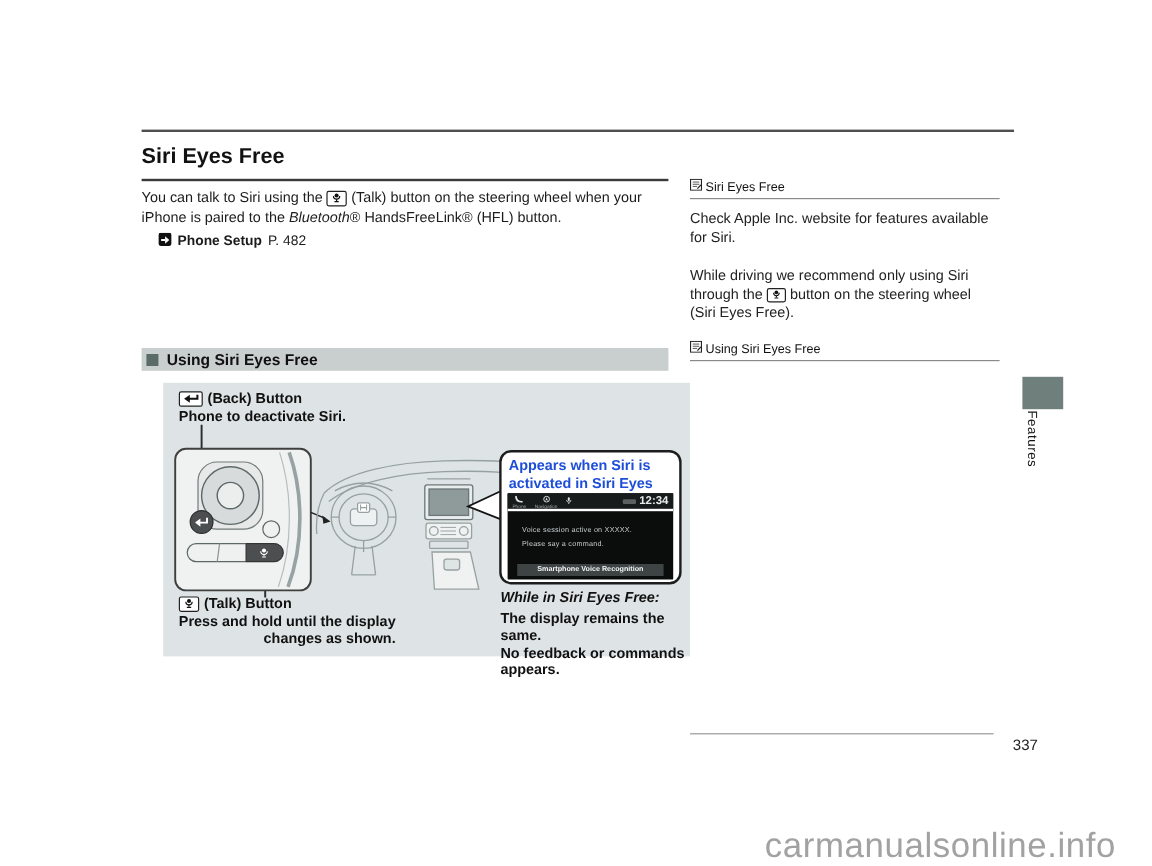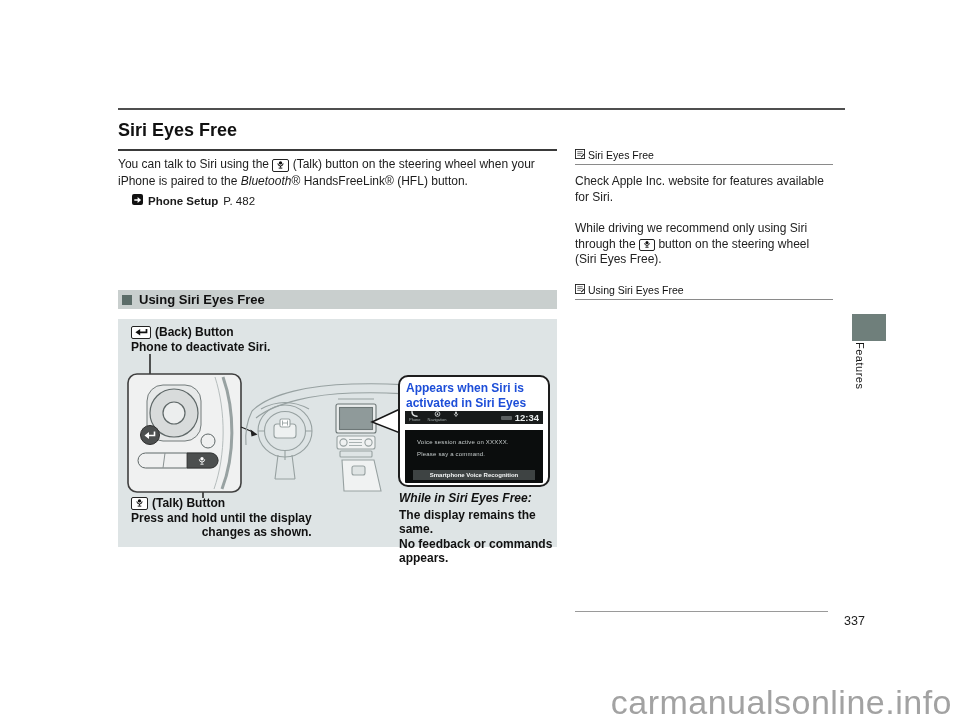--- a/index.html
+++ b/index.html
@@ -16,34 +16,34 @@
   .page-title{top:120px;left:118px;font-size:18px;font-weight:bold;color:#111;}
   .title-rule{top:149px;left:118px;width:439px;height:2px;background:#3a3a3a;}
   .intro{top:156px;left:118px;width:457px;font-size:12px;line-height:16.5px;color:#1c1c1c;}
   .ref-line{top:194px;left:132px;display:flex;align-items:center;gap:5px;font-size:11.5px;justify-content:center;}
   .ref-bold{font-weight:bold;}
   .section-bar{top:290px;left:118px;width:439px;height:19px;background:#c9cfce;display:flex;align-items:center;}
   .section-bullet{width:10px;height:10px;background:#5b6c68;margin-left:4px;}
   .section-label{font-size:13px;font-weight:bold;margin-left:7px;color:#101010;}
 
   
-  .panel{top:319px;left:118px;width:439px;height:228px;background:#dee4e5;}
+  .panel{top:319px;left:136px;width:439px;height:228px;background:#dee4e5;}
   .dlabel{position:absolute;font-size:12px;line-height:14.5px;font-weight:bold;color:#111;}
   .dlabel .row{display:flex;align-items:center;gap:4px;}
   .chip{display:inline-flex;align-items:center;justify-content:center;background:#fff;border:1px solid #222;
         border-radius:2px;padding:0 1px;vertical-align:-2px;height:11px;}
   .pre{white-space:pre-line;}
 
   
   .callout{position:absolute;left:280px;top:56px;width:152px;height:112px;background:#fff;border:2px solid #1d1d1d;
            border-radius:10px;box-sizing:border-box;padding:4px 6px;}
   .callout-text{font-size:12px;font-weight:bold;line-height:14.5px;color:#1d4ed8;}
   .screen{position:absolute;left:5px;top:34px;width:138px;height:72px;background:#0b0d0d;border-radius:1px;}
-  .statusbar{position:absolute;top:0;left:0;right:0;height:13px;background:#181b1b;border-bottom:6px solid #ffffff;
-             display:flex;padding:0 4px;gap:7px;}
+  .statusbar{position:absolute;top:0;left:0;right:0;height:13px;background:#181b1b;border-bottom:2px solid #ffffff;
+             display:flex;align-items:center;padding:0 4px;gap:7px;}
   .sb-ico{display:flex;flex-direction:column;align-items:center;line-height:3px;}
   .sb-lbl{font-size:4px;color:#9fa8a8;margin-top:1px;}
   .time-wrap{margin-left:auto;display:flex;align-items:center;gap:3px;}
   .smudge{width:11px;height:4px;background:#5c6060;border-radius:1px;}
   .time{font-size:9.5px;font-weight:bold;color:#e9eded;}
   .msg{position:absolute;left:12px;font-size:6px;color:#c6cccc;letter-spacing:.2px;}
   .scr-footer{position:absolute;left:8px;right:8px;bottom:3px;height:10px;background:#3e4343;
               font-size:6px;font-weight:bold;color:#f3f5f5;text-align:center;line-height:10px;}
   .while-block{position:absolute;left:281px;top:172px;width:168px;font-size:12px;font-weight:bold;line-height:14.5px;color:#111;}
   .while-title{margin-bottom:2px;font-style:italic;}
@@ -54,21 +54,21 @@
              border-bottom:1px solid #8a8a8a;padding-bottom:3px;}
   .note p{margin:9px 0 0 0;font-size:12px;line-height:15.5px;color:#222;}
   .note p + p{margin-top:16px;}
   .note .chip{height:10px;vertical-align:-1.5px;}
   .sb-bottom-rule{top:611px;left:575px;width:253px;height:1px;background:#9a9a9a;}
 
   
   .feat-square{top:314px;left:852px;width:34px;height:27px;background:#6f7f7b;}
   .feat-label{top:342px;left:854px;writing-mode:vertical-rl;font-size:11px;color:#151515;letter-spacing:.5px;}
   .page-num{top:614px;left:844px;font-size:12.5px;color:#222;}
-  .watermark{right:8px;bottom:0;font-size:34px;color:#a2a2a2;letter-spacing:.5px;}
+  .watermark{right:30px;bottom:0;font-size:29px;color:#a2a2a2;letter-spacing:.5px;}
 </style>
 </head>
 <body>
 
 <div id="page">
 
   <div class="abs top-rule"></div>
 
   <div class="abs page-title">Siri Eyes Free</div>
   <div class="abs title-rule"></div>

